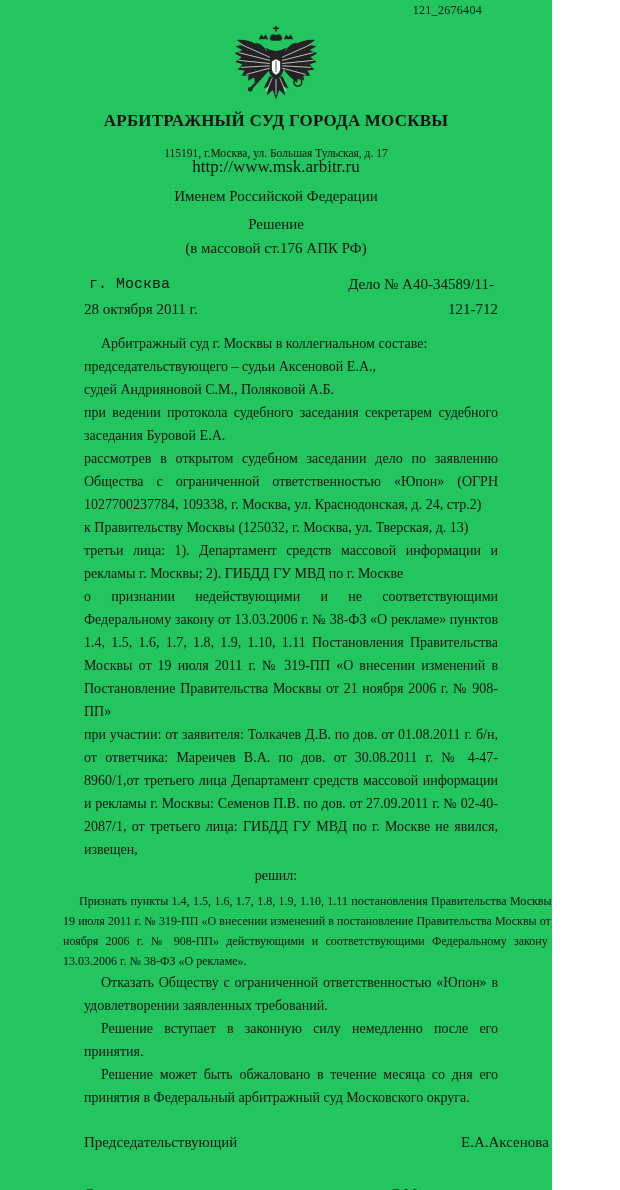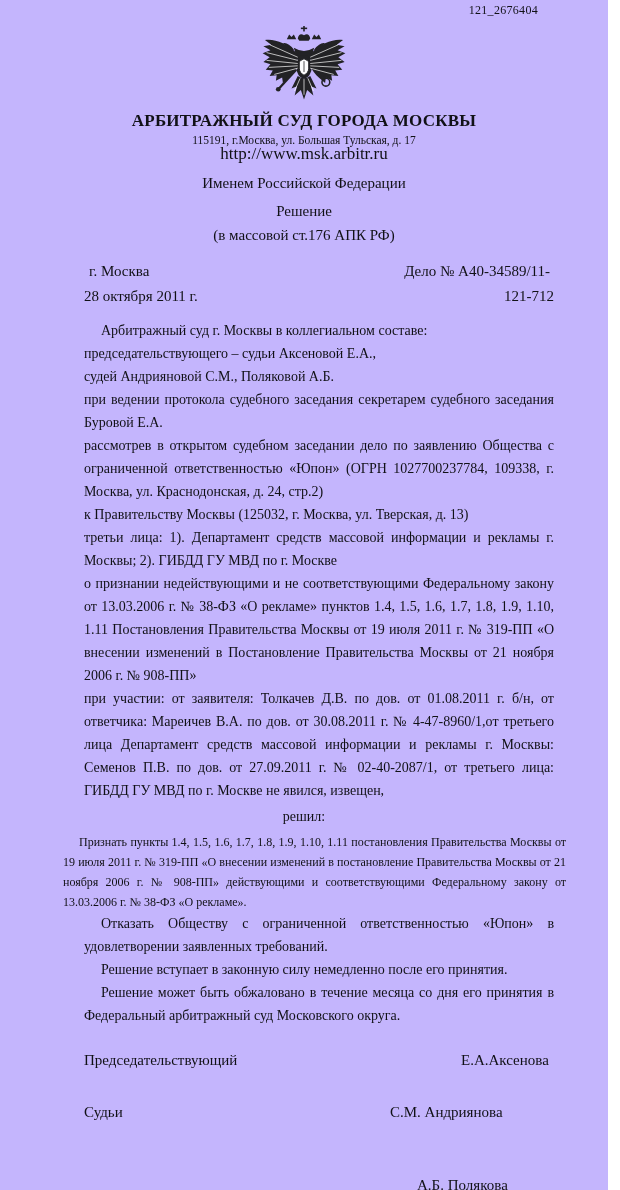--- a/index.html
+++ b/index.html
@@ -1,43 +1,43 @@
 <!DOCTYPE html>
 <html><head>
 <meta charset="utf-8">
 <style>
   html, body { margin:0; padding:0; background:#ffffff; }
   .page {
     position:relative;
-    width:608px; height:1190px;
-    background:#c4b5fd;
+    width:552px; height:1190px;
+    background:#22c55e;
     font-family:"Liberation Serif", serif;
     color:#111116;
     overflow:hidden;
   }
   .doc-number {
     position:absolute; top:3px; right:70px;
     font-size:12px; letter-spacing:0.3px;
   }
   .header { padding-top:26px; text-align:center; }
   .eagle { display:block; margin:0 auto; }
   .court-name {
     margin:3px 0 0 0;
     font-size:17px; font-weight:bold; letter-spacing:0.2px;
   }
-  .court-address { font-size:11.5px; line-height:13px; margin-top:3px; }
+  .court-address { font-size:11.5px; line-height:13px; margin-top:16px; }
   .court-website { font-size:17px; line-height:13px; }
   .title-block { text-align:center; font-size:15px; }
   .title-line1 { margin:16px 0 0 0; line-height:15px; }
   .title-line2 { margin:13px 0 0 0; line-height:15px; }
   .title-line3 { margin:9px 0 0 0; line-height:15px; }
   .case-block { margin:21px 54px 0 84px; font-size:15px; }
   .case-row { display:flex; justify-content:space-between; line-height:15px; }
   .case-row.second { margin-top:10px;gap:15px; }
-  .case-city { padding-left:5px; }
+  .case-city { padding-left:5px;font-family:Liberation Mono, monospace; }
   .case-num1 { padding-right:4px; }
   .doc-body { margin:15px 54px 0 84px; font-size:14px; line-height:23px; }
   .doc-body p { margin:0; text-align:justify; }
   p.indent { text-indent:17px; }
   .resolved-heading {
     margin:3px 0 4px 0; text-align:center;
     font-size:14px; line-height:23px;
   }
   .resolution { margin:0 54px 0 84px; font-size:14px; line-height:23px; }
   .resolution p { margin:0; text-align:justify; }

